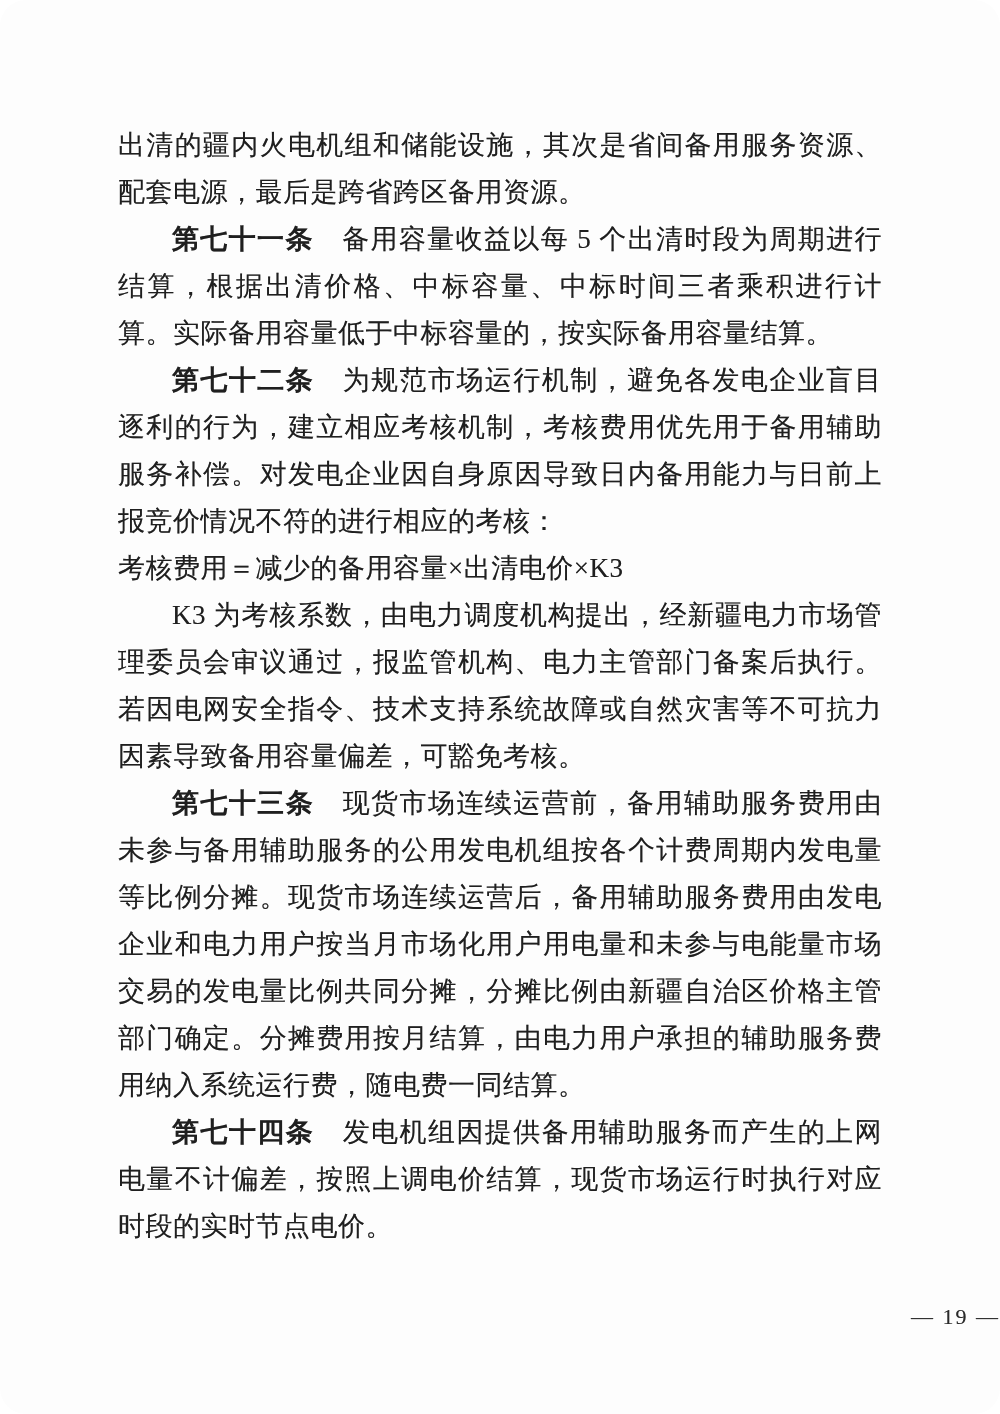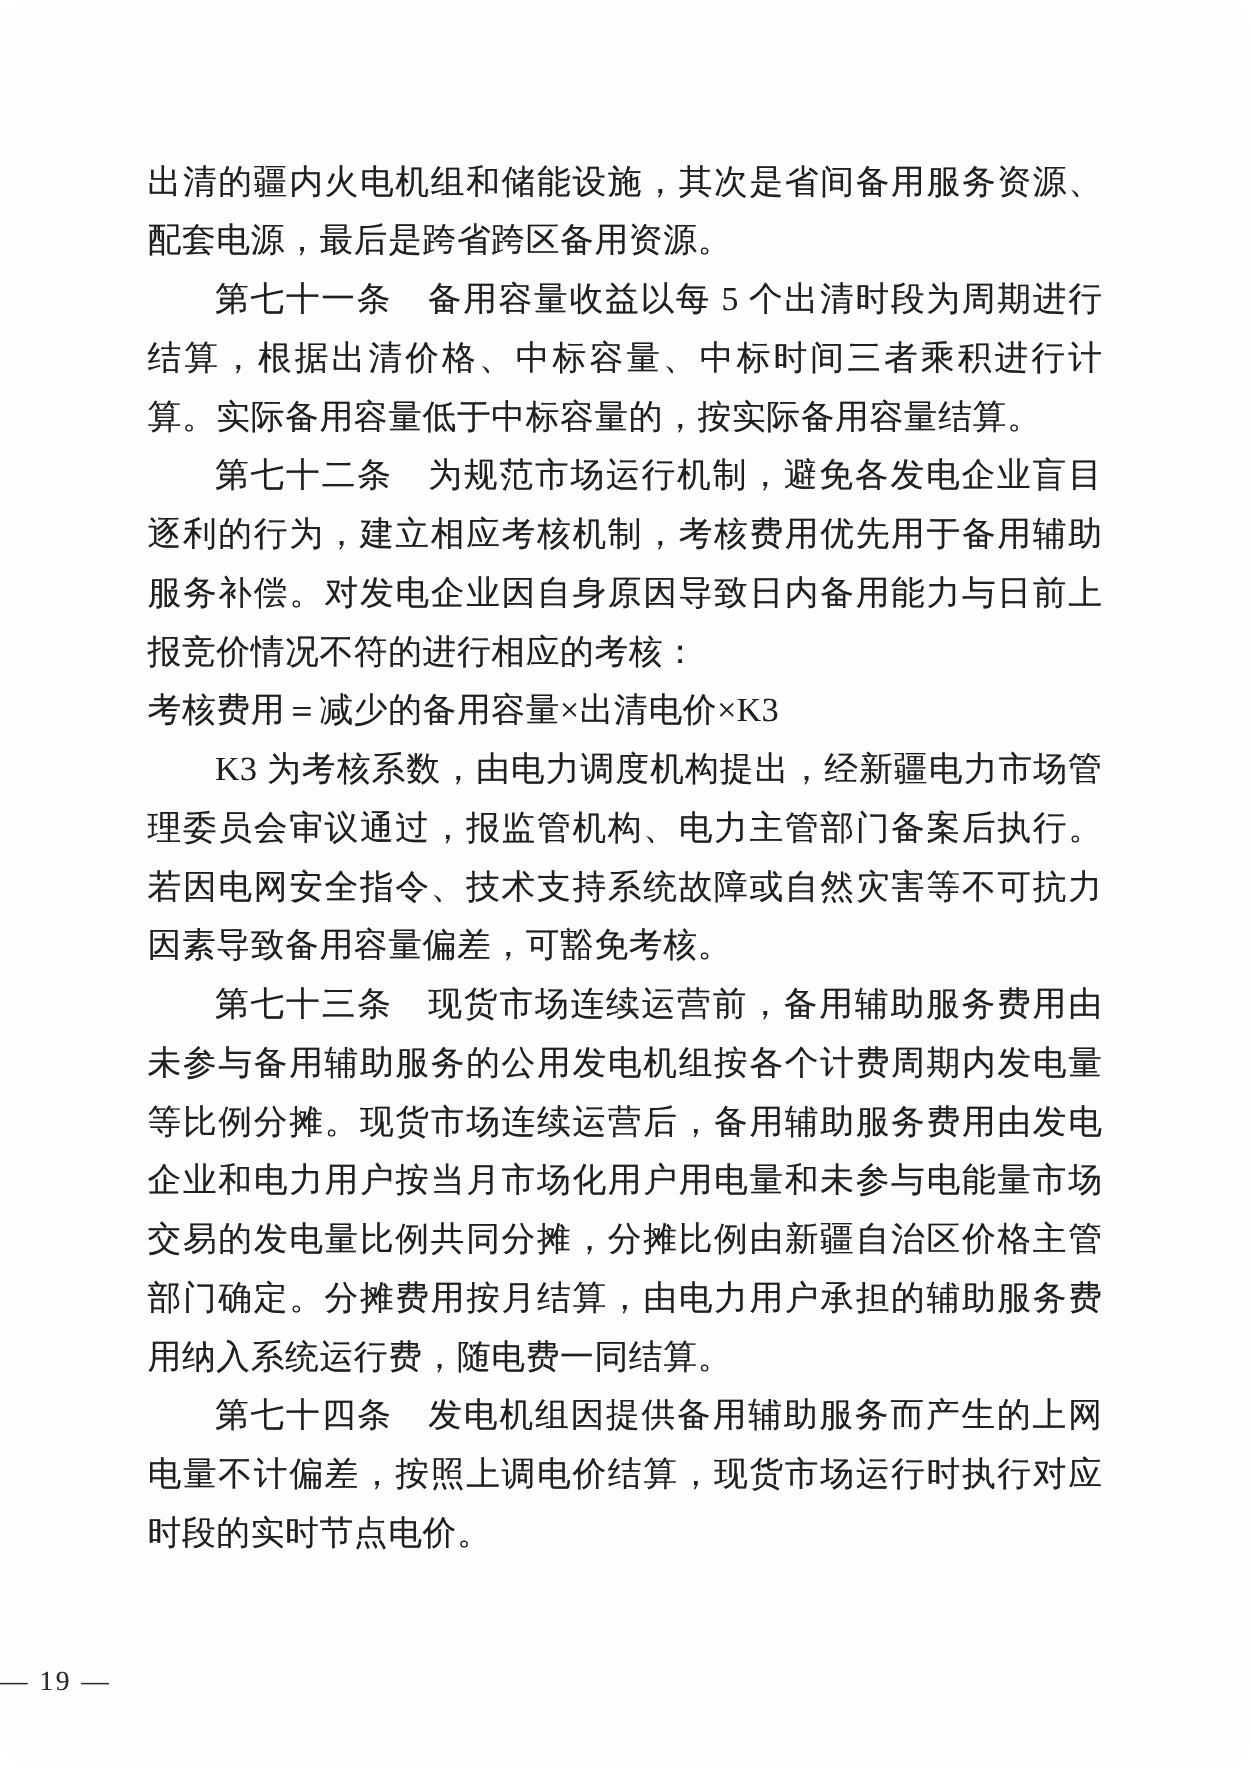--- a/index.html
+++ b/index.html
@@ -36,34 +36,33 @@
   .para.article {
     text-indent: 2em;
   }
   .para.continuation {
     text-indent: 0;
   }
   .para.formula {
     text-indent: 0;
   }
   .run.bold {
-    font-weight: 400;
+    font-weight: 700;
   }
   .footer {
     position: absolute;
     left: 0;
     right: 0;
     top: 1297px;
-    text-align: left;
+    text-align: right;
     font-size: 22px;
     line-height: 40px;
     letter-spacing: 2px;
     color: #2a2a2a;
     text-shadow: 0 0 0.4px rgba(30,30,30,0.4);
-    margin-top: 28px;
   }
 </style>
 </head>
 <body>
 
 <div class="page">
   <div class="doc-body"><p class="para continuation"><span class="run">出清的疆内火电机组和储能设施，其次是省间备用服务资源、配套电源，最后是跨省跨区备用资源。</span></p><p class="para article"><span class="run bold">第七十一条</span><span class="run">　备用容量收益以每 5 个出清时段为周期进行结算，根据出清价格、中标容量、中标时间三者乘积进行计算。实际备用容量低于中标容量的，按实际备用容量结算。</span></p><p class="para article"><span class="run bold">第七十二条</span><span class="run">　为规范市场运行机制，避免各发电企业盲目逐利的行为，建立相应考核机制，考核费用优先用于备用辅助服务补偿。对发电企业因自身原因导致日内备用能力与日前上报竞价情况不符的进行相应的考核：</span></p><p class="para formula"><span class="run">考核费用＝减少的备用容量×出清电价×K3</span></p><p class="para article"><span class="run">K3 为考核系数，由电力调度机构提出，经新疆电力市场管理委员会审议通过，报监管机构、电力主管部门备案后执行。若因电网安全指令、技术支持系统故障或自然灾害等不可抗力因素导致备用容量偏差，可豁免考核。</span></p><p class="para article"><span class="run bold">第七十三条</span><span class="run">　现货市场连续运营前，备用辅助服务费用由未参与备用辅助服务的公用发电机组按各个计费周期内发电量等比例分摊。现货市场连续运营后，备用辅助服务费用由发电企业和电力用户按当月市场化用户用电量和未参与电能量市场交易的发电量比例共同分摊，分摊比例由新疆自治区价格主管部门确定。分摊费用按月结算，由电力用户承担的辅助服务费用纳入系统运行费，随电费一同结算。</span></p><p class="para article"><span class="run bold">第七十四条</span><span class="run">　发电机组因提供备用辅助服务而产生的上网电量不计偏差，按照上调电价结算，现货市场运行时执行对应时段的实时节点电价。</span></p></div>
   <div class="footer">— 19 —</div>
 </div>
 

